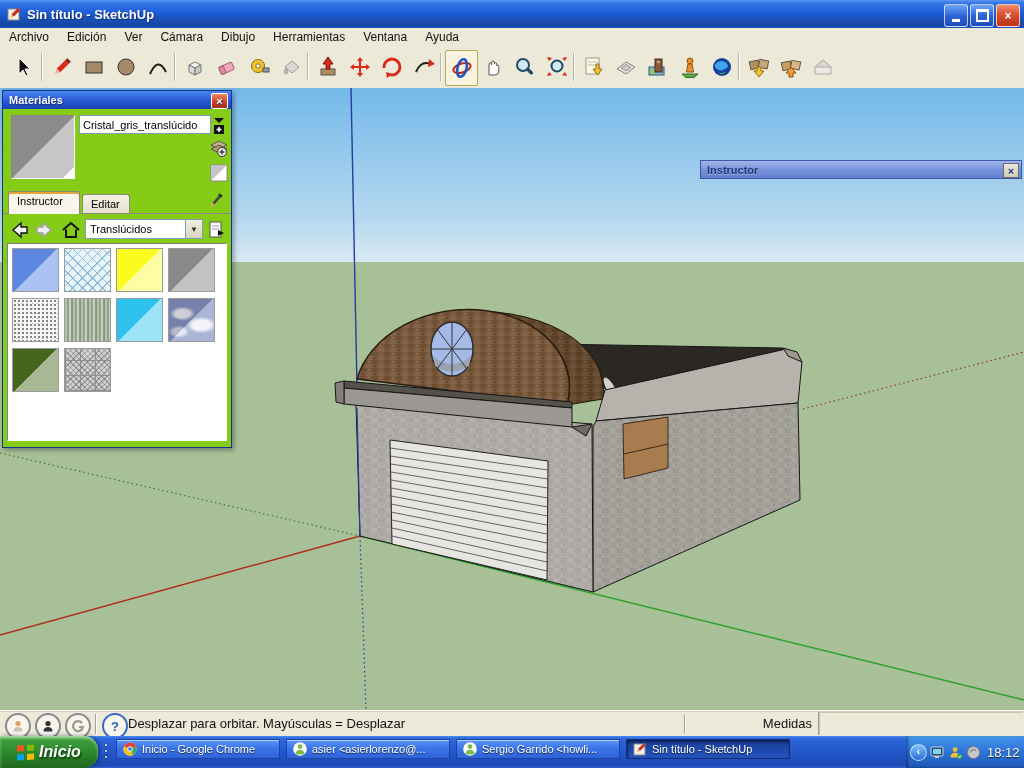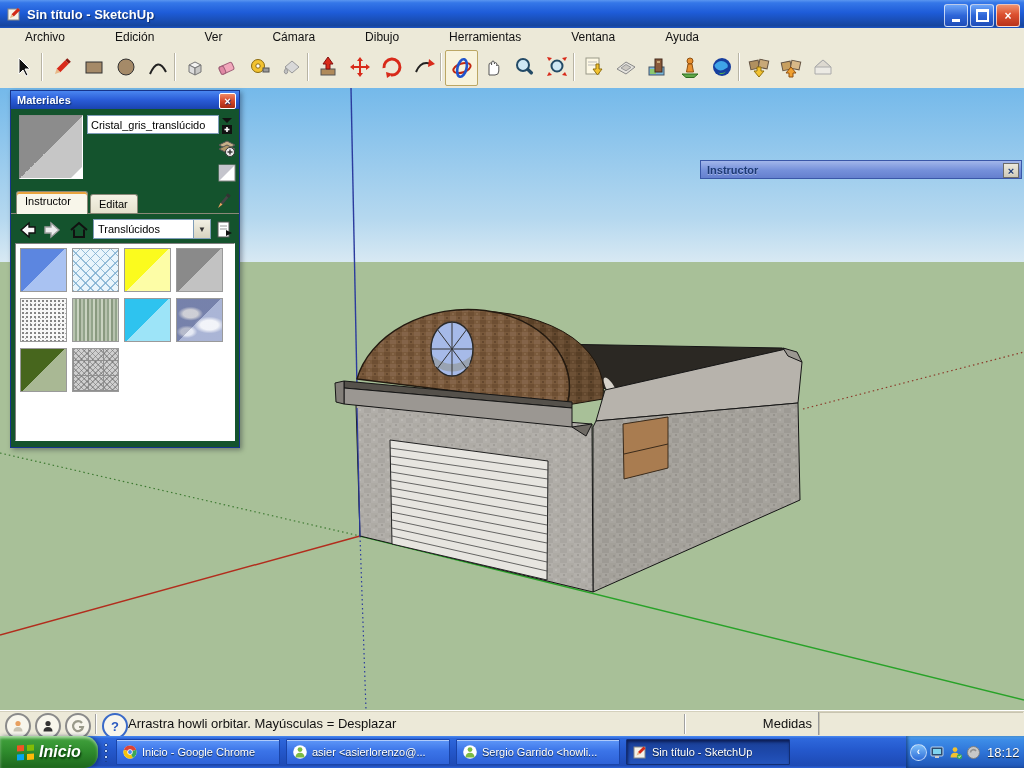--- a/index.html
+++ b/index.html
@@ -13,30 +13,30 @@
   .titlebar .wtitle{font-size:13px;font-weight:bold;text-shadow:1px 1px 1px #10306E;}
   .winbtns{position:absolute;right:4px;top:4px;display:flex;gap:2px;}
   .wbtn{width:22px;height:21px;border:1px solid rgba(255,255,255,.7);border-radius:3px;
     background:linear-gradient(180deg,#6EA6F8,#2E66D8 50%,#1E4CB8);display:flex;align-items:center;justify-content:center;
     color:#fff;font-size:12px;font-weight:bold;}
   .wbtn.close{background:linear-gradient(180deg,#F0926E,#DC5130 45%,#B8321A);}
   .glyph-min{display:inline-block;width:8px;height:3px;background:#fff;margin-top:9px;}
   .glyph-max{display:inline-block;width:9px;height:8px;border:2px solid #fff;border-top-width:3px;}
   .menubar{position:absolute;left:0;top:28px;width:1024px;height:18px;background:#ECE9D8;
     border-bottom:1px solid #D8D4C0;display:flex;align-items:center;font-size:12px;color:#111;}
-  .menuitem{padding:2px 25px;}
+  .menuitem{padding:2px 9px;}
   .toolbar{position:absolute;left:0;top:46px;width:1024px;height:42px;background:#ECE9D8;
     border-bottom:1px solid #B8B4A0;}
   .tb{position:absolute;top:4px;width:31px;height:34px;display:flex;align-items:center;justify-content:center;}
   .tb.active{background:#F8F3DC;border:1px solid #BCA764;border-radius:2px;}
   .tsep{position:absolute;top:7px;width:1px;height:28px;background:#B8B4A4;border-right:1px solid #FFF;}
   
   #viewport{position:absolute;left:0;top:88px;width:1024px;height:622px;}
   
-  .dlg{position:absolute;left:10px;top:90px;width:228px;height:356px;background:#14532d;
+  .dlg{position:absolute;left:2px;top:90px;width:228px;height:356px;background:#84cc16;
     border:1px solid #16348C;box-shadow:2px 2px 5px rgba(0,0,20,.35);}
   .dlg-title{position:absolute;left:0;top:0;width:228px;height:18px;
     background:linear-gradient(180deg,#4A86F0,#2A5CD8 50%,#1A44B0);display:flex;align-items:center;}
   .dlg-title span{color:#fff;font-size:11px;font-weight:bold;margin-left:6px;text-shadow:1px 1px 1px #103070;}
   .dlg-close{position:absolute;right:3px;top:2px;width:15px;height:14px;border:1px solid #fff;border-radius:2px;
     background:linear-gradient(180deg,#F08A66,#D4472A 50%,#A82A12);color:#fff;font-size:10px;font-weight:bold;
     display:flex;align-items:center;justify-content:center;line-height:1;}
   .preview{position:absolute;left:8px;top:24px;width:62px;height:62px;border:1px solid #888;
     border-right-color:#fff;border-bottom-color:#fff;
     background:linear-gradient(135deg,#8C8C8C 0 50%,#C6C6C6 50% 100%);}
@@ -109,21 +109,21 @@
   .startbtn .slabel{color:#fff;font-size:16px;font-weight:bold;font-style:italic;text-shadow:1px 2px 2px #0A3A0A;}
   .winflag{display:inline-block;width:17px;height:15px;position:relative;transform:skewY(-4deg);}
   .winflag i{position:absolute;width:7px;height:6px;}
   .winflag .f1{left:0;top:0;background:#F35325;}
   .winflag .f2{right:0;top:0;background:#81BC06;}
   .winflag .f3{left:0;bottom:0;background:#05A6F0;}
   .winflag .f4{right:0;bottom:0;background:#FFBA08;}
   .qldots{position:absolute;left:103px;top:6px;width:6px;height:20px;
     background-image:radial-gradient(circle,#BDD4F8 1px,rgba(0,0,0,.25) 1.6px,transparent 2px);
     background-size:6px 6px;}
-  .task{position:absolute;top:3px;width:164px;height:26px;border-radius:1px;border:1px solid #1A44A8;
+  .task{position:absolute;top:3px;width:164px;height:20px;border-radius:1px;border:1px solid #1A44A8;
     background:linear-gradient(180deg,#5E97F8 0%,#3B74E8 45%,#2E62D8 100%);
     box-shadow:inset 0 1px 0 rgba(255,255,255,.5);display:flex;align-items:center;gap:5px;padding:0 6px;box-sizing:border-box;}
   .task span{color:#fff;font-size:11px;white-space:nowrap;overflow:hidden;text-overflow:clip;text-shadow:0 1px 1px #123;}
   .task.active{background:linear-gradient(180deg,#1A3F96 0%,#1E4AAE 60%,#2454BC 100%);
     box-shadow:inset 1px 2px 3px rgba(0,0,30,.55);border-color:#122E74;}
   .tray{position:absolute;right:0;top:0;width:118px;height:32px;
     background:linear-gradient(180deg,#55AAF5 0%,#3E8EE8 10%,#2E74D8 50%,#2058B8 95%);
     box-shadow:inset 2px 0 3px rgba(0,10,40,.4);display:flex;align-items:center;}
   .tray .time{color:#fff;font-size:13px;margin-left:6px;text-shadow:0 1px 1px #123;}
   .chev{width:15px;height:15px;border-radius:50%;margin-left:4px;
@@ -543,21 +543,21 @@
       </div>
     <div class="scircle" style="left:65px">
       <svg width="14" height="14">
           <path d="M11 4 A5 5 0 1 0 12 8 L8 8" fill="none" stroke="#9A9A8A" stroke-width="2.2"></path>
         </svg>
       </div>
     <div class="groove" style="left:95px"></div>
     <div class="scircle" style="left:102px;border-color:#3A6AC8">
       <span style="color:#2A5AC0;font-weight:bold;font-size:13px;">?</span>
       </div>
-    <span class="hint">Arrastra howli orbitar. Mayúsculas = Desplazar</span>
+    <span class="hint">Desplazar para orbitar. Mayúsculas = Desplazar</span>
     <div class="groove" style="left:684px"></div>
     <span class="medidas-label">Medidas</span>
     <div class="medidas-field"><span></span></div>
   </div>
 
   <div class="taskbar">
     <div class="startbtn">
       <span class="winflag">
           <i class="f1"></i>
           <i class="f2"></i>

